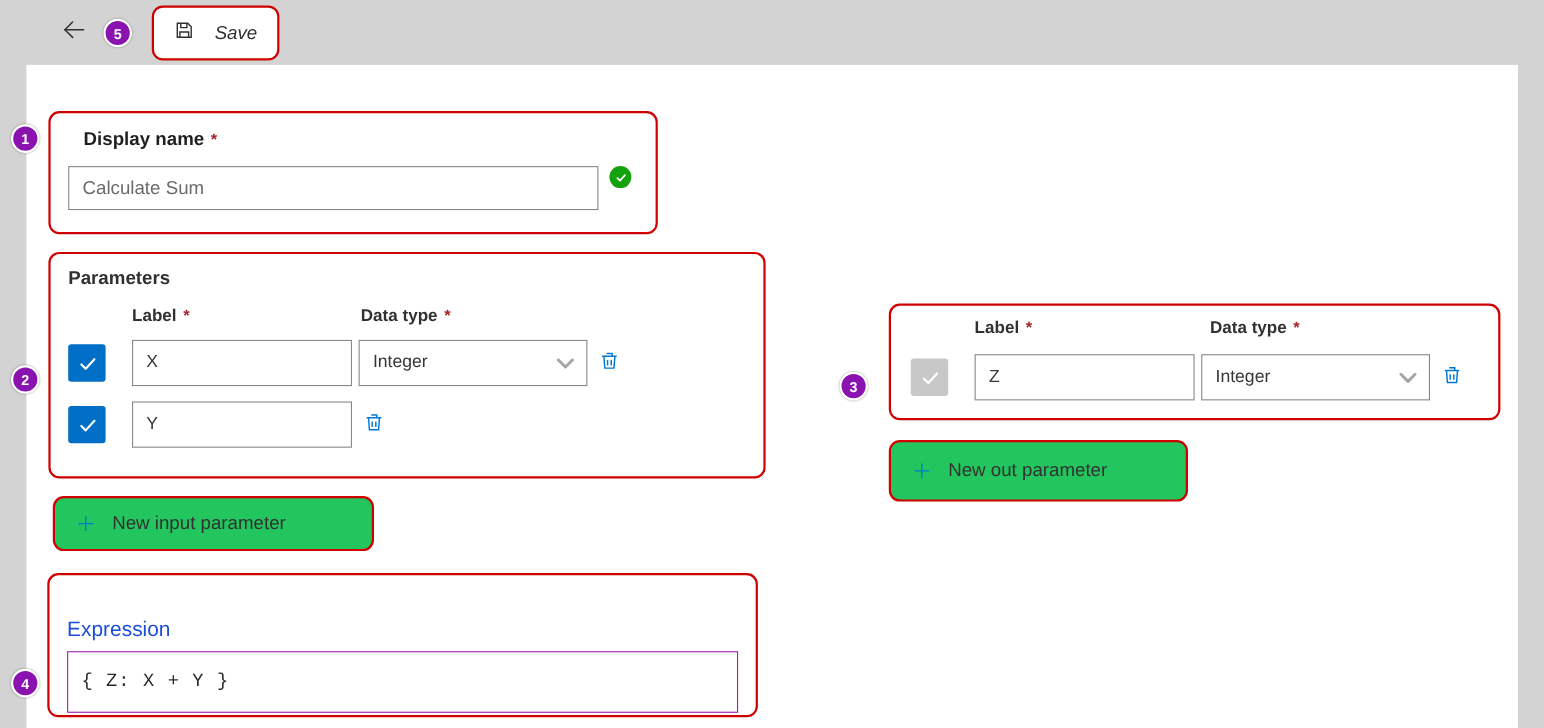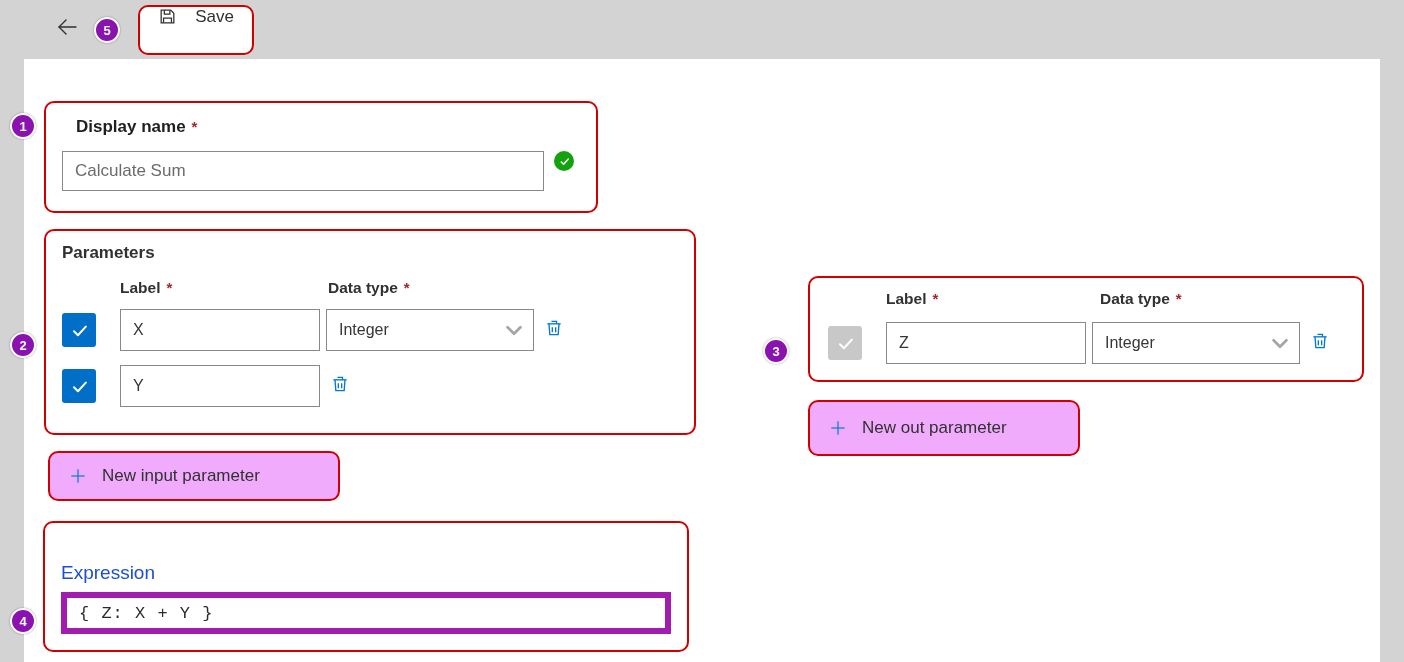--- a/index.html
+++ b/index.html
@@ -58,23 +58,24 @@
     border: 2.5px solid #d00000;
     border-radius: 10px;
     background: #fff;
     z-index: 20;
   }
 
   
   .save-box {
     left: 138px; top: 5px;
     width: 116px; height: 50px;
-    display: flex; justify-content: center;
+    display: flex; align-items: center; justify-content: center;
     gap: 18px;
     font-size: 17px;
+    font-style: italic;
   }
   .save-box svg { width: 19px; height: 19px; }
 
   
   .display-name-box {
     left: 44px; top: 101px;
     width: 554px; height: 112px;
     padding: 14px 16px 0 16px;
   }
   .field-label {
@@ -179,21 +180,21 @@
   }
   .ophead { display: flex; font-size: 15.5px; font-weight: 600; margin-bottom: 14px; }
   .outparams-box .col-check { width: 58px; }
   .outparams-box .col-label { width: 214px; }
 
   
   .add-btn {
     position: absolute;
     border: 2.5px solid #d00000;
     border-radius: 10px;
-    background: #f0abfc;
+    background: #22c55e;
     display: flex;
     align-items: center;
     gap: 14px;
     font-size: 17px;
     padding: 0 18px;
     z-index: 20;
   }
   .plus-icon {
     color: #0078d4;
     font-size: 20px;
@@ -209,22 +210,22 @@
     padding: 12px 16px 0 16px;
   }
   .expr-desc {
     font-size: 17px;
     color: #4b4b4b;
     margin-bottom: 14px;
   }
   .expr-desc a { color: #1158bc; text-decoration: none; }
   .expr-code {
     width: 610px;
-    height: 42px;
-    border: 6px solid #a21caf;
+    height: 56px;
+    border: 1px solid #a21caf;
     padding: 0 12px;
     display: flex;
     align-items: center;
     font-family: "Consolas", "Courier New", monospace;
     font-size: 17px;
     letter-spacing: 1px;
     color: #2b2b2b;
   }
 </style>
 </head>

